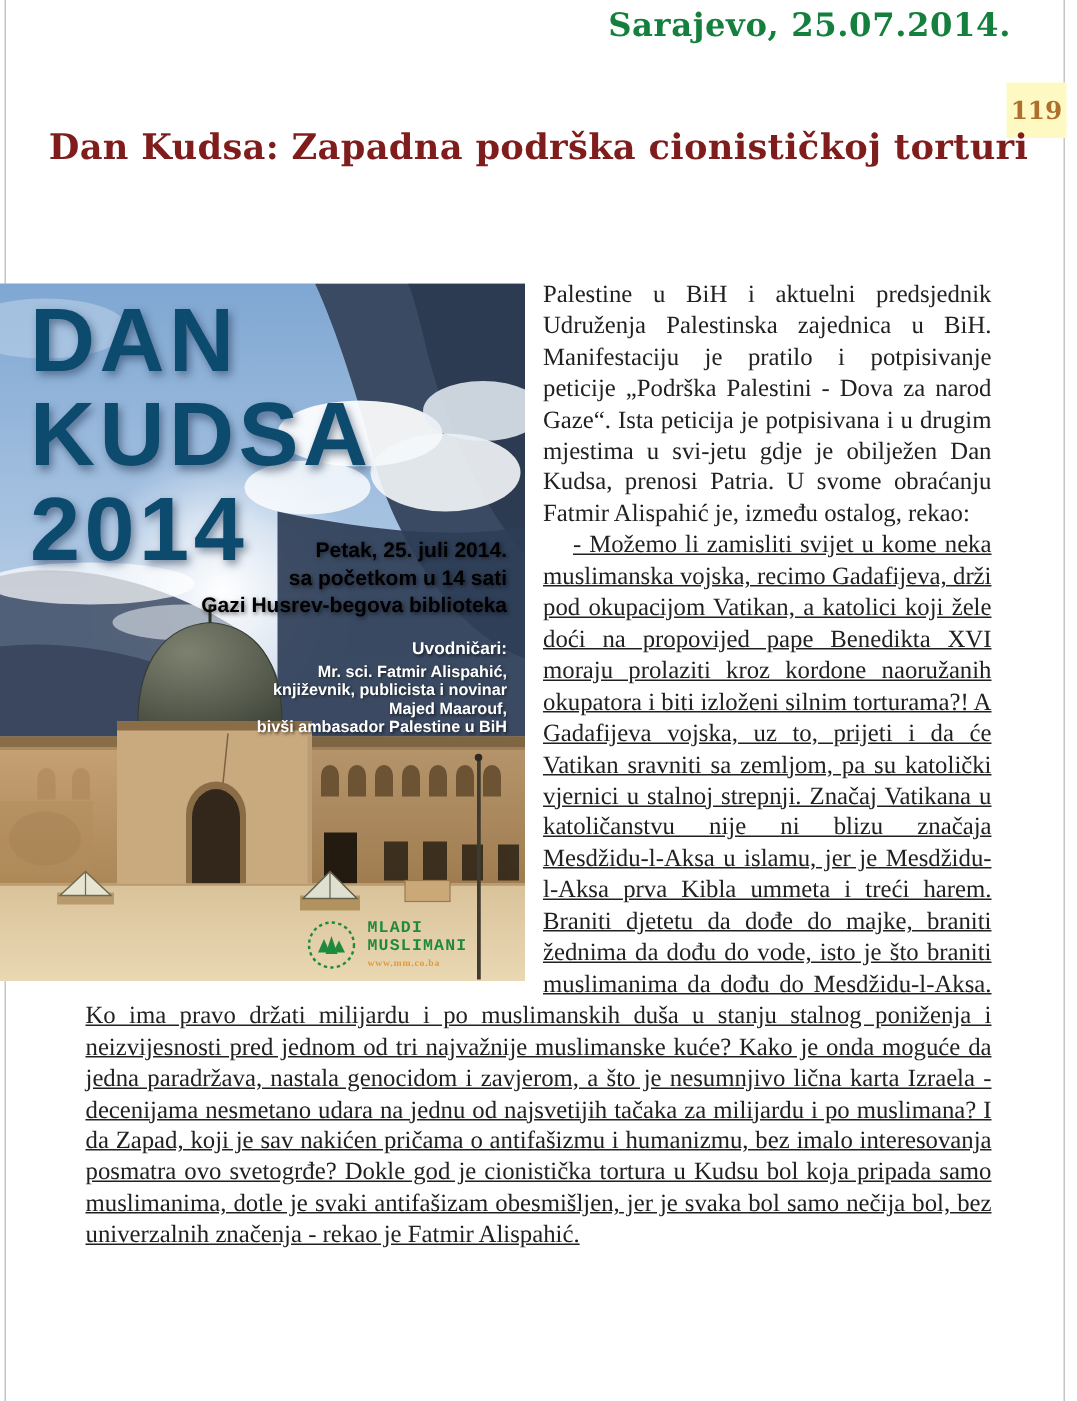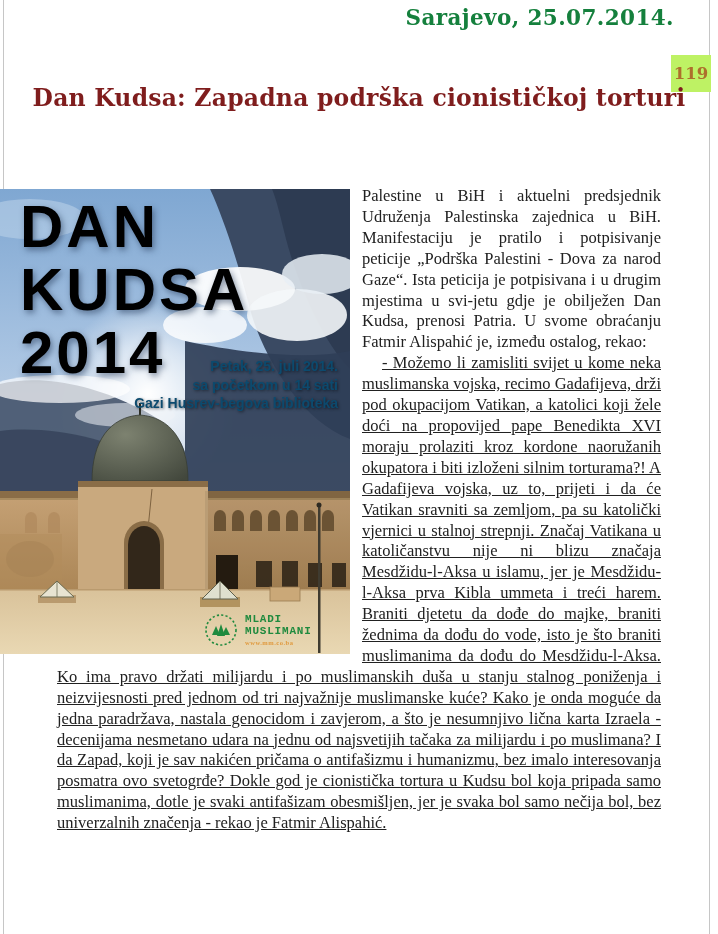--- a/index.html
+++ b/index.html
@@ -7,41 +7,41 @@
        font-family:"Liberation Serif", serif;}
   .page{position:absolute;inset:0;background:#ffffff;}
   .edge-line{position:absolute;top:0;bottom:0;width:1px;background:#c6c6c6;}
   .edge-left{left:3px;}
   .edge-right{right:8px;}
 
   .date-line{position:absolute;top:5px;right:44px;
     font-family:"DejaVu Serif", serif;font-weight:bold;font-size:21.5px;
     letter-spacing:0.4px;color:#15803d;}
   .page-badge{position:absolute;top:55px;right:7px;width:40px;height:37px;
-    background:#bef264;color:#ad6f2b;font-family:"DejaVu Serif", serif;
+    background:#fef9c3;color:#ad6f2b;font-family:"DejaVu Serif", serif;
     font-weight:bold;font-size:16.5px;display:flex;align-items:center;justify-content:center;}
   .article-title{position:absolute;top:84px;left:0;width:100%;margin:0;
     text-align:center;font-family:"DejaVu Serif", serif;font-weight:bold;
     font-size:23.5px;color:#7f1d1d;letter-spacing:0.2px;}
 
   .content{position:absolute;top:186px;left:57px;width:604px;
     text-align:justify;font-size:16.5px;line-height:20.9px;color:#212121;}
   .content p{margin:0;hyphens:none;}
   .p-intro{text-indent:27px;text-align-last:justify;}
   .p-quote{text-indent:20px;text-decoration:underline;}
 
   .poster{float:left;width:350px;height:465px;margin:3px 12px 10px -57px;
     position:relative;overflow:hidden;background:#8fb2d8;}
   .poster svg.scene{position:absolute;inset:0;display:block;}
-  .poster-headline{position:absolute;top:6px;left:20px;color:#000000;
+  .poster-headline{position:absolute;top:6px;left:20px;color:#0c4a6e;
     font-family:"Liberation Sans", sans-serif;font-weight:bold;
     font-size:60px;line-height:63px;letter-spacing:3px;
     text-shadow:2px 3px 6px rgba(35,55,85,0.55);}
   .poster-event{position:absolute;top:168px;right:12px;text-align:right;
-    color:#0c4a6e;font-family:"Liberation Sans", sans-serif;font-weight:bold;
+    color:#000000;font-family:"Liberation Sans", sans-serif;font-weight:bold;
     font-size:14px;line-height:18.5px;text-shadow:1px 1px 3px rgba(0,0,0,0.55);}
   .poster-speakers{position:absolute;top:238px;right:12px;text-align:right;
     color:#ffffff;font-family:"Liberation Sans", sans-serif;font-weight:bold;
     font-size:10.8px;line-height:12.5px;text-shadow:1px 1px 2px rgba(0,0,0,0.55);}
   .poster-speakers .label{font-size:11.5px;margin-bottom:2px;}
   .poster-logo{position:absolute;left:204px;top:424px;display:flex;
     align-items:center;gap:7px;}
   .logo-text{font-family:Liberation Mono, monospace;font-weight:bold;
     color:#1f8a3e;font-size:11px;line-height:11.5px;letter-spacing:0.8px;}
   .logo-url{font-size:6.5px;line-height:7px;color:#e09a3e;letter-spacing:0.5px;
@@ -159,20 +159,27 @@
         <div>KUDSA</div>
         <div>2014</div>
       </div>
 
       <div class="poster-event">
         <div>Petak, 25. juli 2014.</div>
         <div>sa početkom u 14 sati</div>
         <div>Gazi Husrev-begova biblioteka</div>
       </div>
 
+      <div class="poster-speakers">
+        <div class="label">Uvodničari:</div>
+        <div>Mr. sci. Fatmir Alispahić,</div>
+        <div>književnik, publicista i novinar</div>
+        <div>Majed Maarouf,</div>
+        <div>bivši ambasador Palestine u BiH</div>
+      </div>
 
       <div class="poster-logo">
         <svg width="34" height="34" viewBox="0 0 34 34">
           <circle cx="17" cy="17" r="15" fill="none" stroke="#1f8a3e" stroke-width="1.6" stroke-dasharray="2.2,2.2"></circle>
           <g fill="#1f8a3e">
             <path d="M8,22 L12,13 L16,22 Z"></path>
             <path d="M13,23 L17,11 L21,23 Z"></path>
             <path d="M18,22 L22,14 L26,22 Z"></path>
           </g>
         </svg>

